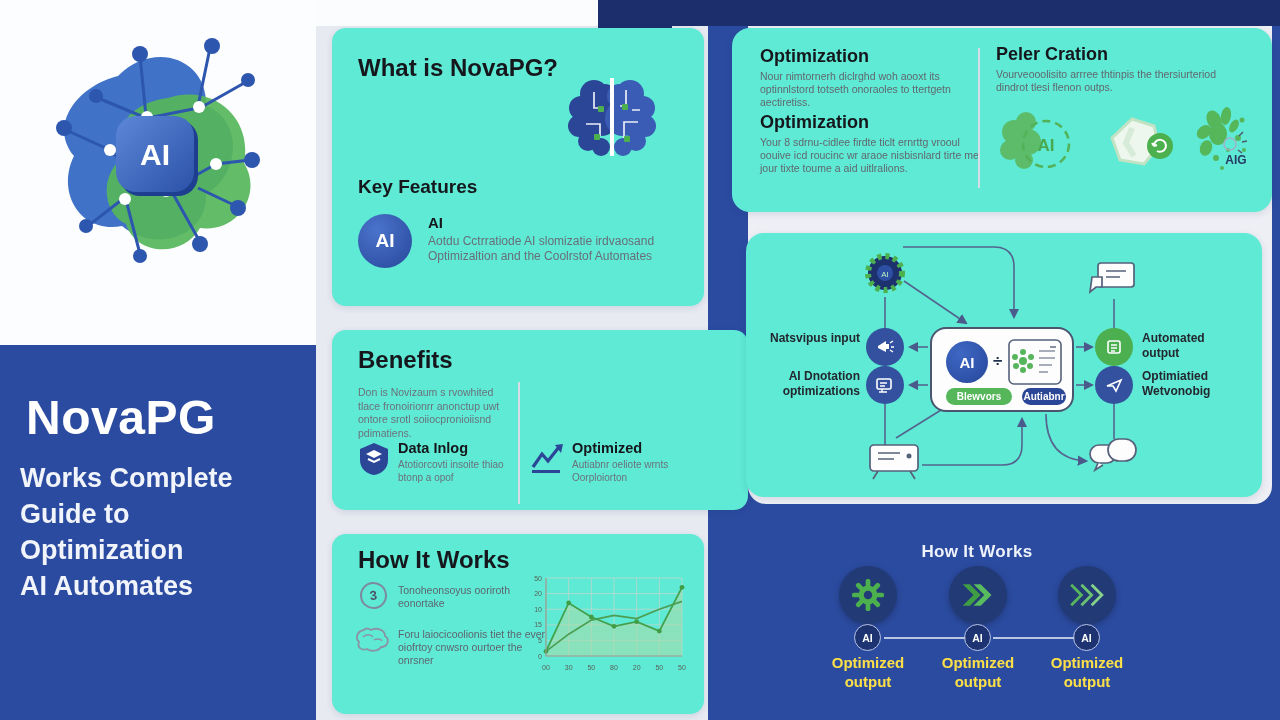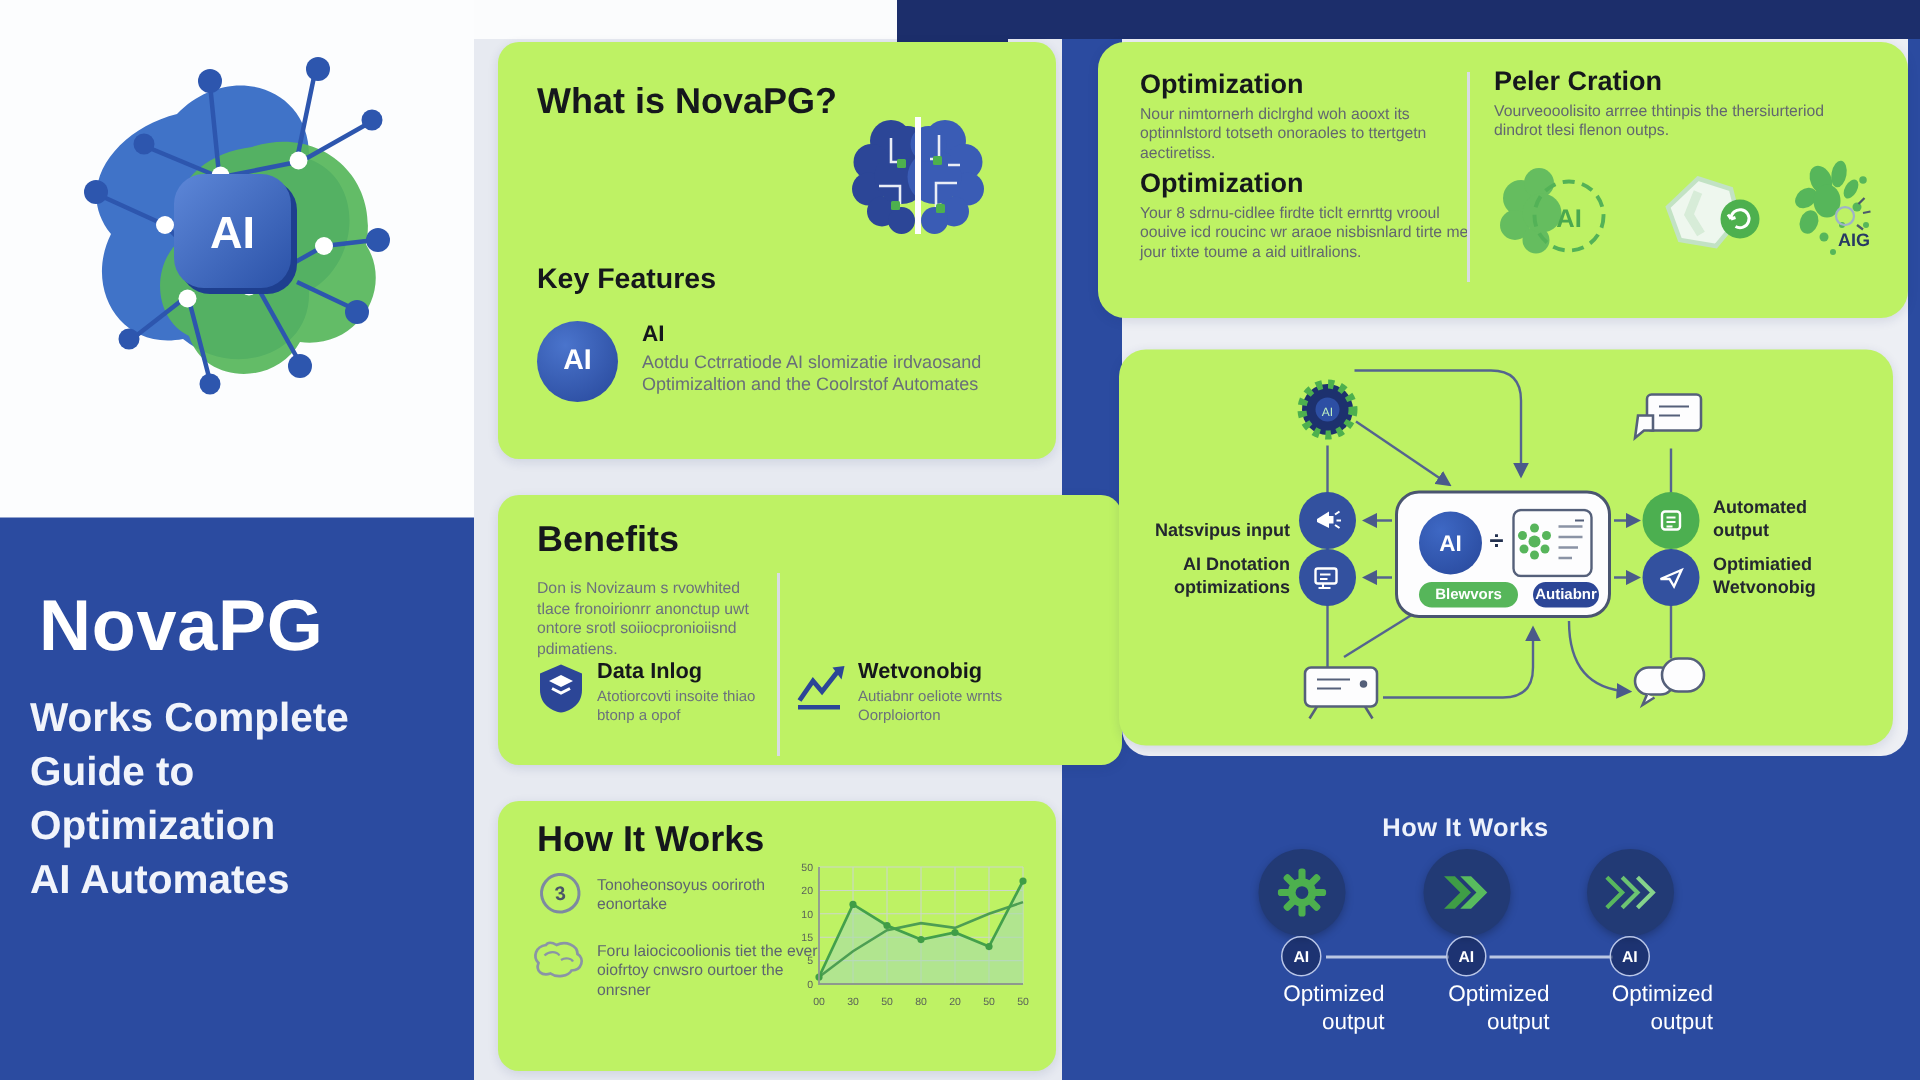--- a/index.html
+++ b/index.html
@@ -9,21 +9,21 @@
   .abs { position:absolute; }
 
   
   .left-white { left:0; top:0; width:316px; height:345px; background:#fcfdfe; }
   .left-title { left:26px; top:390px; font-size:48px; font-weight:800; color:#ffffff; letter-spacing:.5px; }
   .left-sub   { left:20px; top:460px; font-size:27px; font-weight:700; color:#f1f4fb; line-height:36px; }
 
   
   .mid-bg  { left:316px; top:0; width:392px; height:720px; background:#e7eaf1; }
   .mid-top { left:316px; top:0; width:286px; height:26px; background:#fbfcfd; }
-  .card { position:absolute; background:#bef264; border-radius:14px;
+  .card { position:absolute; background:#5eead4; border-radius:14px;
           box-shadow:0 2px 7px rgba(25,45,95,.12); }
   .cardA { left:332px; top:28px;  width:372px; height:278px; }
   .cardB { left:332px; top:330px; width:416px; height:180px; }
   .cardC { left:332px; top:534px; width:372px; height:180px; }
   .h-big   { font-size:24px; font-weight:800; color:#15171c; }
   .h-mid   { font-size:19px; font-weight:800; color:#15171c; }
   .body-txt{ font-size:11px; color:#6b717c; line-height:14px; }
   .sm-txt  { font-size:10.5px; color:#6b717c; line-height:13.5px; }
 
   .ai-circle { width:54px; height:54px; border-radius:50%;
@@ -63,22 +63,22 @@
 
   
   .bottom-title { left:847px; top:542px; width:260px; text-align:center;
                   font-size:17px; font-weight:700; color:#eef2fb; letter-spacing:.3px; }
   .big-circle { position:absolute; width:58px; height:58px; border-radius:50%; background:#223a75;
                 display:flex; align-items:center; justify-content:center; box-shadow:0 2px 6px rgba(0,0,0,.25); }
   .ai-chip { position:absolute; width:27px; height:27px; border-radius:50%;
              border:1.5px solid #b9c6e8; background:rgba(18,32,76,.55);
              color:#fff; font-size:10.5px; font-weight:700;
              display:flex; align-items:center; justify-content:center; }
-  .step-label { position:absolute; width:110px; text-align:right; font-size:15px; font-weight:400;
-                color:#ffffff; line-height:19px; }
+  .step-label { position:absolute; width:110px; text-align:center; font-size:15px; font-weight:700;
+                color:#fde047; line-height:19px; }
   .conn-line { position:absolute; height:1.5px; background:rgba(235,240,250,.75); }
 </style>
 </head>
 <body>
 
 <div class="canvas">
 
   <div class="abs mid-bg"></div>
   <div class="abs mid-top"></div>
   <div class="abs left-white"></div>
@@ -184,21 +184,21 @@
       <path d="M10,17 L16,20 L22,17" stroke="#ffffff" stroke-width="2" fill="none"></path>
     </svg>
     <div class="abs feat-name" style="left:66px; top:110px; font-size:14.5px;">Data Inlog</div>
     <div class="abs" style="left:66px; top:129px; width:108px; font-size:10px; color:#6b717c; line-height:12.5px;">Atotiorcovti insoite thiao btonp a opof</div>
 
     <svg class="abs" style="left:198px; top:112px;" width="36" height="32" viewBox="0 0 36 32">
       <polyline points="3,25 12,12 18,19 29,5" stroke="#2c4697" stroke-width="3.2" fill="none"></polyline>
       <polygon points="25,3 33,2 31,11" fill="#2c4697"></polygon>
       <rect x="2" y="28" width="28" height="3" fill="#2c4697"></rect>
     </svg>
-    <div class="abs feat-name" style="left:240px; top:110px; font-size:14.5px;">Wetvonobig</div>
+    <div class="abs feat-name" style="left:240px; top:110px; font-size:14.5px;">Optimized</div>
     <div class="abs" style="left:240px; top:129px; width:112px; font-size:10px; color:#6b717c; line-height:12.5px;">Autiabnr oeliote wrnts Oorploiorton</div>
   </div>
 
   <div class="card cardC">
     <div class="abs h-big" style="left:26px; top:12px;">How It Works</div>
 
     <div class="abs step-num" style="left:28px; top:48px;">3</div>
     <div class="abs" style="left:66px; top:50px; width:120px; font-size:10.5px; color:#5e6570; line-height:13px;">Tonoheonsoyus ooriroth eonortake</div>
 
     <svg class="abs" style="left:22px; top:92px;" width="38" height="28" viewBox="0 0 38 28">
@@ -340,21 +340,21 @@
         <path d="M346,44 h10 v10 h-6 l-6,5 z"></path>
       </g>
 
       <g stroke="#55607a" stroke-width="1.7" fill="#fdfdfe">
         <rect x="344" y="212" width="26" height="18" rx="9"></rect>
         <rect x="362" y="206" width="28" height="22" rx="11"></rect>
         <path d="M352,230 l-3,7 l8,-5"></path>
       </g>
     </svg>
 
-    <div class="diag-label" style="left:22px; top:113px; width:92px; text-align:right;">Natsvipus input</div>
+    <div class="diag-label" style="left:22px; top:98px; width:92px; text-align:right;">Natsvipus input</div>
     <div class="diag-label" style="left:8px; top:136px; width:106px; text-align:right;">AI Dnotation optimizations</div>
 
     <div class="node-circle node-blue" style="left:120px; top:95px;">
       <svg width="20" height="20" viewBox="0 0 20 20">
           <path d="M3,9 L11,4 V15 L3,11 Z" fill="#ffffff"></path>
       <rect x="11" y="7" width="3" height="5" fill="#ffffff"></rect>
           <path d="M15,6 l3,-2 M16,10 h3 M15,13 l3,2" stroke="#ffffff" stroke-width="1.4"></path>
         </svg>
     </div>
     <div class="node-circle node-blue" style="left:120px; top:133px;">

